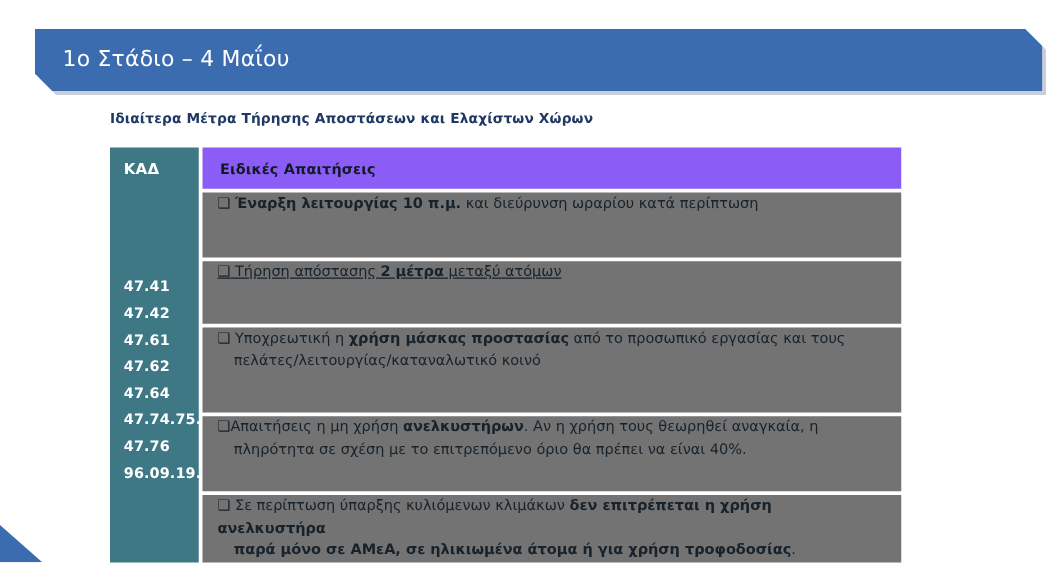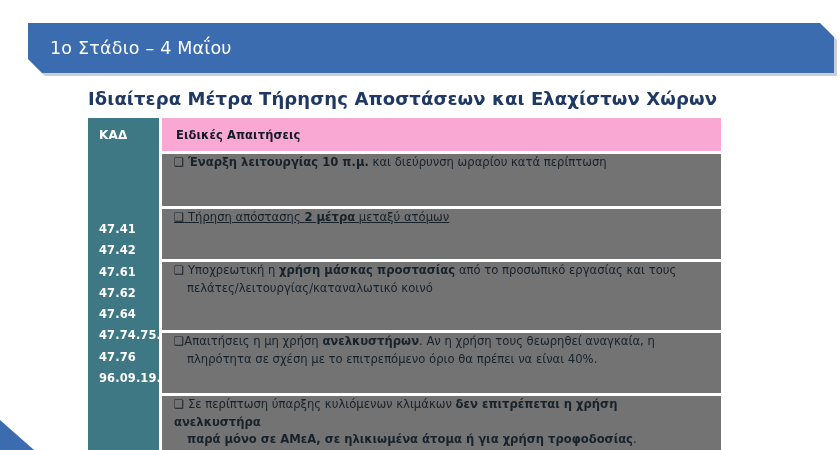--- a/index.html
+++ b/index.html
@@ -55,21 +55,21 @@
     letter-spacing: 0.2px;
     white-space: nowrap;
   }
 
   
   #slide-title {
     position: absolute;
     left: 88px;
     top: 88px;
     color: #1f3864;
-    font-size: 18px;
+    font-size: 11px;
     font-weight: bold;
     letter-spacing: 0.1px;
     white-space: nowrap;
   }
 
   
   #table {
     position: absolute;
     left: 88px;
     top: 118px;
@@ -112,21 +112,21 @@
 
   #req-col {
     flex: 1 1 auto;
     margin-left: 3px;
     display: flex;
     flex-direction: column;
   }
   #req-head {
     height: 33px;
     flex: 0 0 33px;
-    background: #f9a8d4;
+    background: #8b5cf6;
     display: flex;
     align-items: center;
     padding-left: 14px;
     box-sizing: border-box;
     color: #101b24;
     font-size: 11.5px;
     font-weight: bold;
     letter-spacing: 0.1px;
   }
   .req-row {

